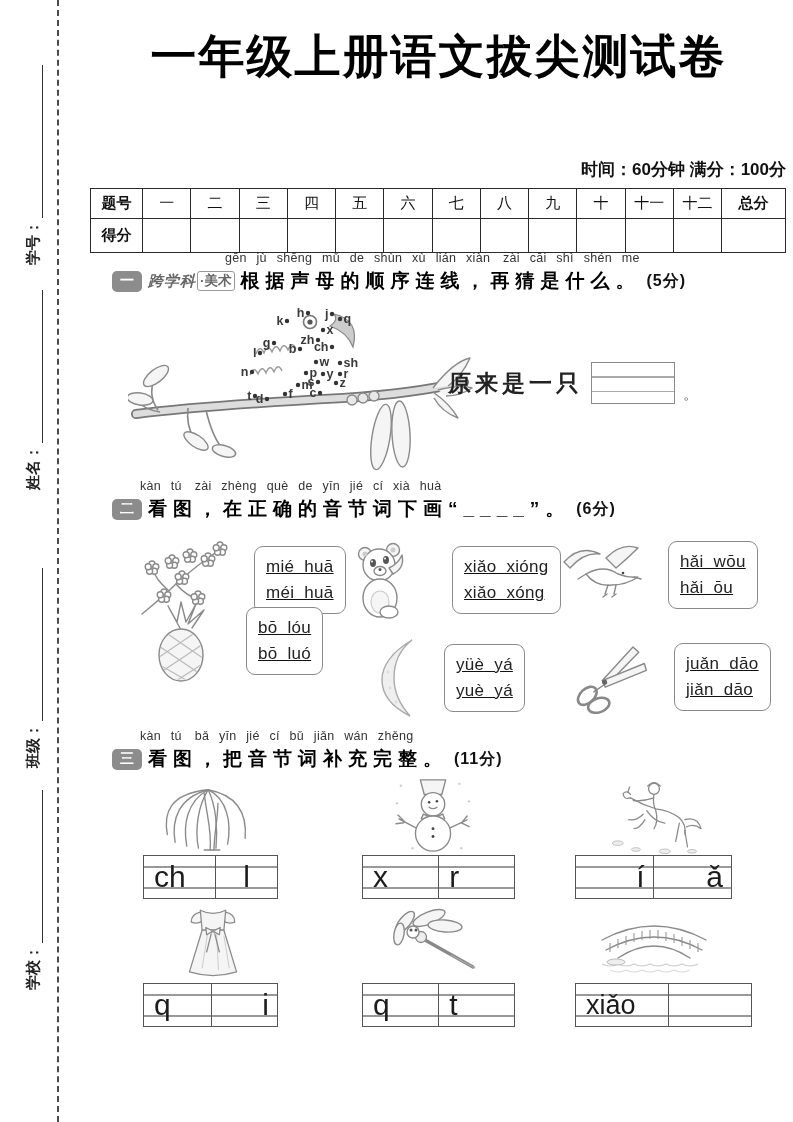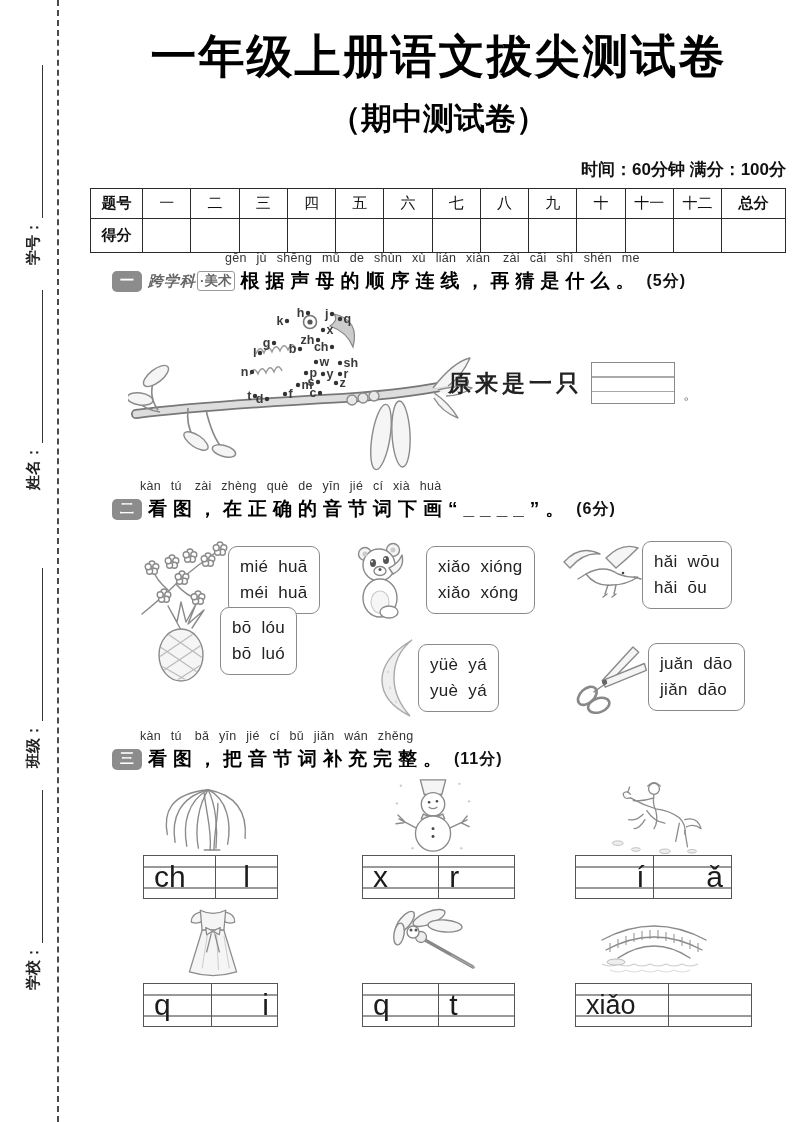--- a/index.html
+++ b/index.html
@@ -40,21 +40,21 @@
 
   
   svg.bird { position:absolute; left:128px; top:292px; }
   .answer  { position:absolute; left:448px; top:362px; display:flex; align-items:center; gap:8px; }
   .answer .prompt { font-family:Liberation Sans, sans-serif; font-size:23px; font-weight:600; letter-spacing:4px; color:#222; }
   .ansbox  { width:84px; height:42px; border:1.5px solid #8a8a8a;
              background:linear-gradient(#0000 0 13px,#aaa 13px 14.5px,#0000 14.5px 27.5px,#aaa 27.5px 29px,#0000 29px); }
   .answer .period { font-size:15px; color:#555; align-self:flex-end; }
 
   
-  .s2item { position:absolute; display:flex; align-items:center; gap:0; }
+  .s2item { position:absolute; display:flex; align-items:center; gap:26px;text-decoration:underline; }
   .optbox { border:1.6px solid #8a8a8a; border-radius:9px; padding:7px 11px; background:#fff; }
   .opt    { font-size:17px; color:#222; line-height:26px; word-spacing:5px; letter-spacing:0.3px; white-space:nowrap; }
 
   
   .s3img  { position:absolute; display:flex; justify-content:center; align-items:flex-end; }
   .pgrid  { position:absolute; height:44px; border:1.6px solid #555; display:flex; background:
             linear-gradient(#0000 0 10.5px,#999 10.5px 12px,#0000 12px 31.5px,#999 31.5px 33px,#0000 33px); }
   .pgrid .half { flex:1; display:flex; align-items:center; font-size:30px; color:#1c1c1c; line-height:44px; }
   .pgrid .vdiv { width:1.6px; background:#555; }
   .half.al { justify-content:flex-start; padding-left:10px; }
@@ -83,21 +83,20 @@
   <div class="sfield" style="top:655px">
     <span class="lab">班级：</span>
       <span class="ln"></span>
   </div>
   <div class="sfield" style="top:877px">
     <span class="lab">学校：</span>
       <span class="ln"></span>
   </div>
 
   <div class="title">一年级上册语文拔尖测试卷</div>
-  <div class="subtitle">（期中测试卷）</div>
   <div class="info">时间：60分钟  满分：100分</div>
 
   <table class="score">
     <tbody>
         <tr>
       <td class="lab">题号</td>
       <td>一</td>
       <td>二</td>
       <td>三</td>
       <td>四</td>

